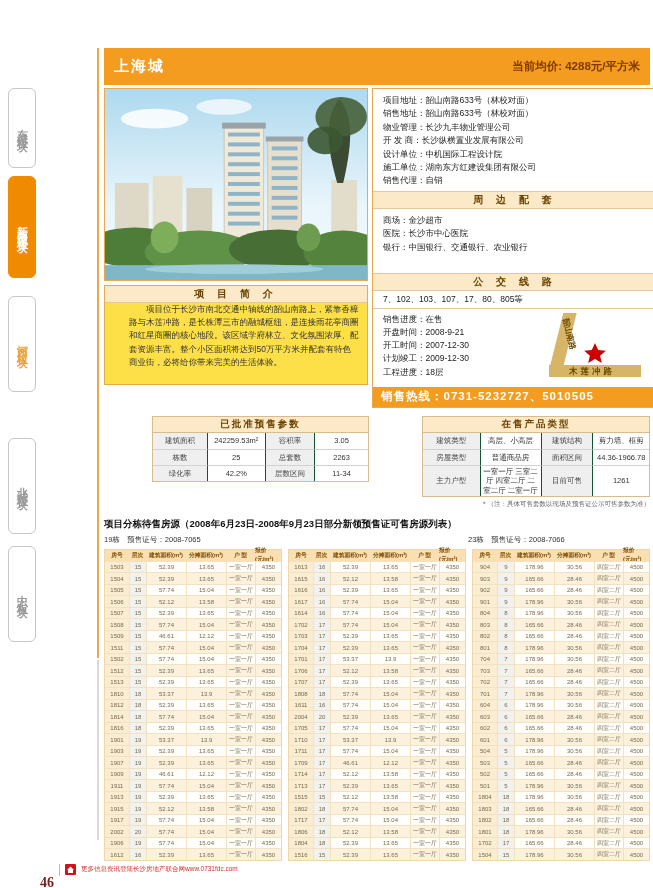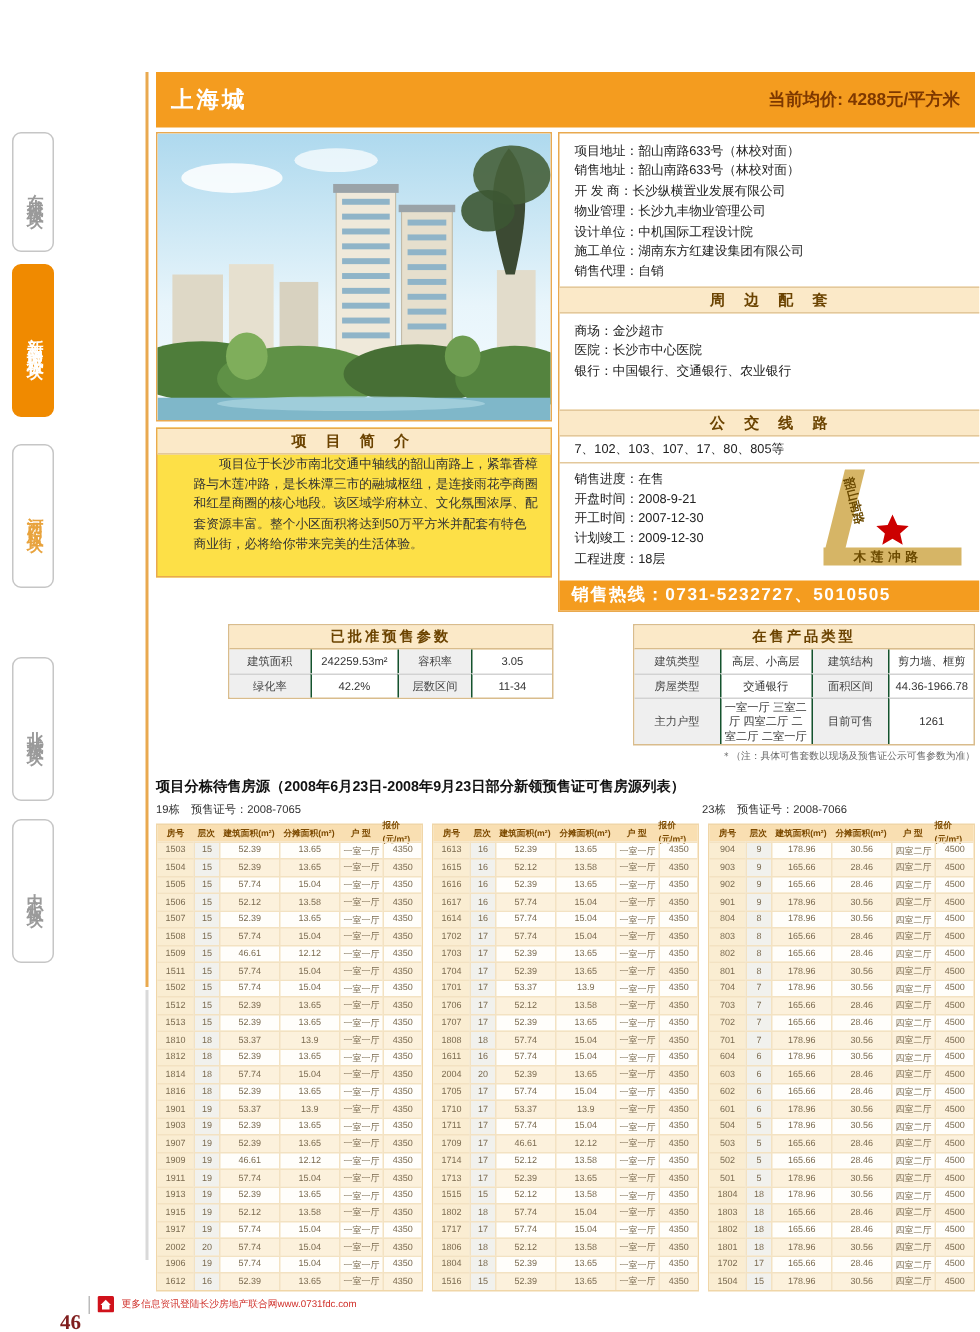--- a/index.html
+++ b/index.html
@@ -164,22 +164,22 @@
         <div class="intro-box">
           <div class="sec-head">项 目 简 介</div>
           <div class="intro-body">项目位于长沙市南北交通中轴线的韶山南路上，紧靠香樟路与木莲冲路，是长株潭三市的融城枢纽，是连接雨花亭商圈和红星商圈的核心地段。该区域学府林立、文化氛围浓厚、配套资源丰富。整个小区面积将达到50万平方米并配套有特色商业街，必将给你带来完美的生活体验。</div>
         </div>
       </div>
 
       <div class="col-right">
         <div class="info-list">
           <div class="info-row">项目地址：韶山南路633号（林校对面）</div>
           <div class="info-row">销售地址：韶山南路633号（林校对面）</div>
+          <div class="info-row">物业管理：长沙九丰物业管理公司</div>
           <div class="info-row">开 发 商：长沙纵横置业发展有限公司</div>
-          <div class="info-row">物业管理：长沙九丰物业管理公司</div>
           <div class="info-row">设计单位：中机国际工程设计院</div>
           <div class="info-row">施工单位：湖南东方红建设集团有限公司</div>
           <div class="info-row">销售代理：自销</div>
         </div>
 
         <div class="sec-head sec-head-mid">周 边 配 套</div>
         <div class="surr-list">
           <div class="info-row">商场：金沙超市</div>
           <div class="info-row">医院：长沙市中心医院</div>
           <div class="info-row">银行：中国银行、交通银行、农业银行</div>
@@ -218,41 +218,47 @@
         <div class="param-table">
           <div class="param-title">已批准预售参数</div>
           <div>
               <div class="p-row">
                 <div>建筑面积</div>
                 <div>242259.53m²</div>
                 <div>容积率</div>
                 <div>3.05</div>
               </div>
               <div class="p-row">
+                <div>栋数</div>
+                <div>25</div>
+                <div>总套数</div>
+                <div>2263</div>
+              </div>
+              <div class="p-row">
                 <div>绿化率</div>
                 <div>42.2%</div>
                 <div>层数区间</div>
                 <div>11-34</div>
               </div>
             </div>
         </div>
       </div>
       <div class="param-col-r">
         <div class="param-table">
           <div class="param-title">在售产品类型</div>
           <div>
               <div class="p-row">
                 <div>建筑类型</div>
                 <div>高层、小高层</div>
                 <div>建筑结构</div>
                 <div>剪力墙、框剪</div>
               </div>
               <div class="p-row">
                 <div>房屋类型</div>
-                <div>交通银行</div>
+                <div>普通商品房</div>
                 <div>面积区间</div>
                 <div>44.36-1966.78</div>
               </div>
               <div class="p-row">
                 <div>主力户型</div>
                 <div>一室一厅 三室二厅 四室二厅 二室二厅 二室一厅</div>
                 <div>目前可售</div>
                 <div>1261</div>
               </div>
             </div>

